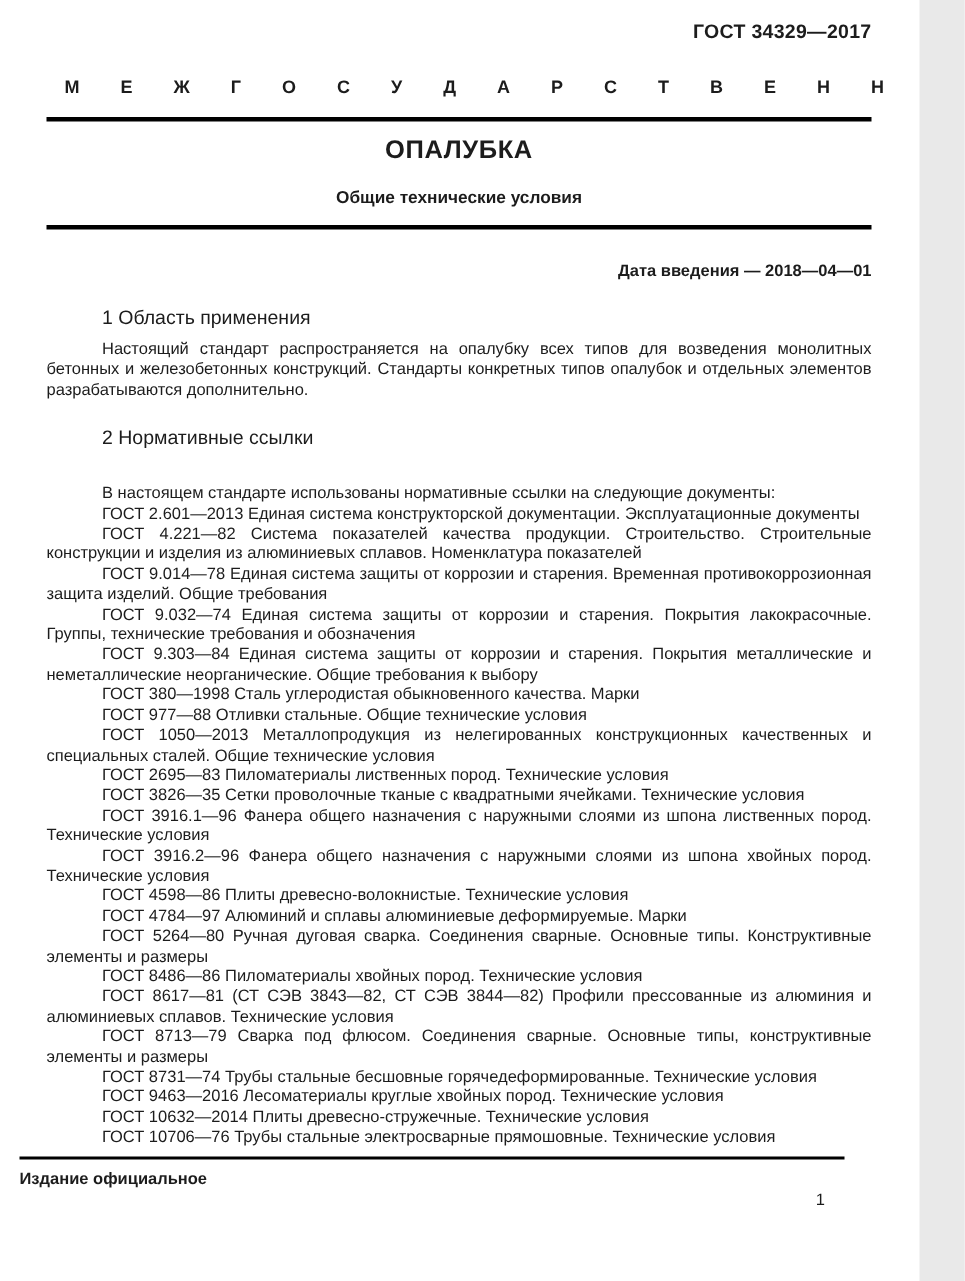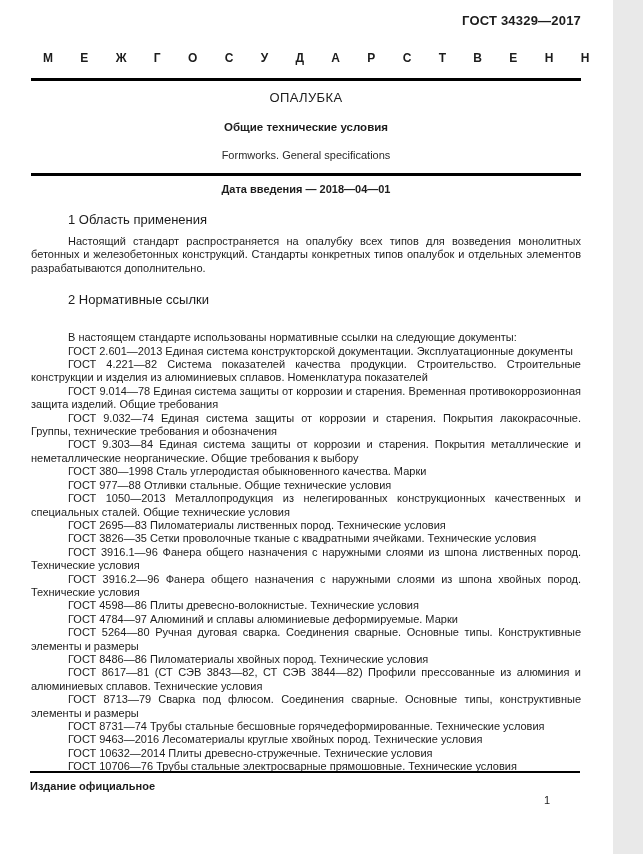--- a/index.html
+++ b/index.html
@@ -24,37 +24,37 @@
     margin-top:23px;
     text-align:center;
     font-weight:bold;
     font-size:12px;
     letter-spacing:12px;
     white-space:nowrap;
     text-indent:12px; 
   }
   .rule-thick{border:0;border-top:3px solid #000;margin:13px 0 0 0;}
   .rule-footer{border:0;border-top:2px solid #000;margin:0;}
-  .title-ru{margin-top:9px;text-align:center;font-weight:normal;font-size:13px;letter-spacing:.4px;}
+  .title-ru{margin-top:9px;text-align:center;font-weight:bold;font-size:17px;letter-spacing:.4px;}
   .subtitle-ru{margin-top:16px;text-align:center;font-weight:bold;font-size:11.5px;}
   .title-en{margin-top:16px;text-align:center;font-size:11px;color:#2a2a2a;}
   .rule2{margin-top:12px;}
-  .intro-date{margin-top:7px;text-align:center;font-weight:bold;font-size:11px;}
+  .intro-date{margin-top:22px;text-align:right;font-weight:bold;font-size:11px;}
   h2.sec{
     margin:17px 0 0 0;
     padding-left:37px;
     font-size:13px;
     font-weight:normal;
   }
   .body-text{font-size:11px;line-height:13.4px;text-align:justify;}
   .body-text p{margin:0;text-indent:37px;}
   .scope-para{margin-top:8px;}
   .refs{margin-top:24px;}
   .footer{
-    position:absolute;left:30px;width:550px;top:771px;
+    position:absolute;left:13px;width:550px;top:771px;
   }
   .edition{margin:7px 0 0 0;font-weight:bold;font-size:11px;}
   .page-num{
     position:absolute;top:794px;right:63px;
     font-size:11px;
   }
 </style>
 </head>
 <body>
 
@@ -62,21 +62,20 @@
   <div class="content">
 
     <div class="doc-code">ГОСТ 34329—2017</div>
 
     <div class="standard-type">М Е Ж Г О С У Д А Р С Т В Е Н Н Ы Й   С Т А Н Д А Р Т</div>
 
     <hr class="rule-thick">
 
     <div class="title-ru">ОПАЛУБКА</div>
     <div class="subtitle-ru">Общие технические условия</div>
-    <div class="title-en">Formworks. General specifications</div>
 
     <hr class="rule-thick rule2">
 
     <div class="intro-date">Дата введения — 2018—04—01</div>
 
     <h2 class="sec">1 Область применения</h2>
     <div class="body-text scope-para">
       <p>Настоящий стандарт распространяется на опалубку всех типов для возведения монолитных бетонных и железобетонных конструкций. Стандарты конкретных типов опалубок и отдельных элементов разрабатываются дополнительно.</p>
     </div>
 

